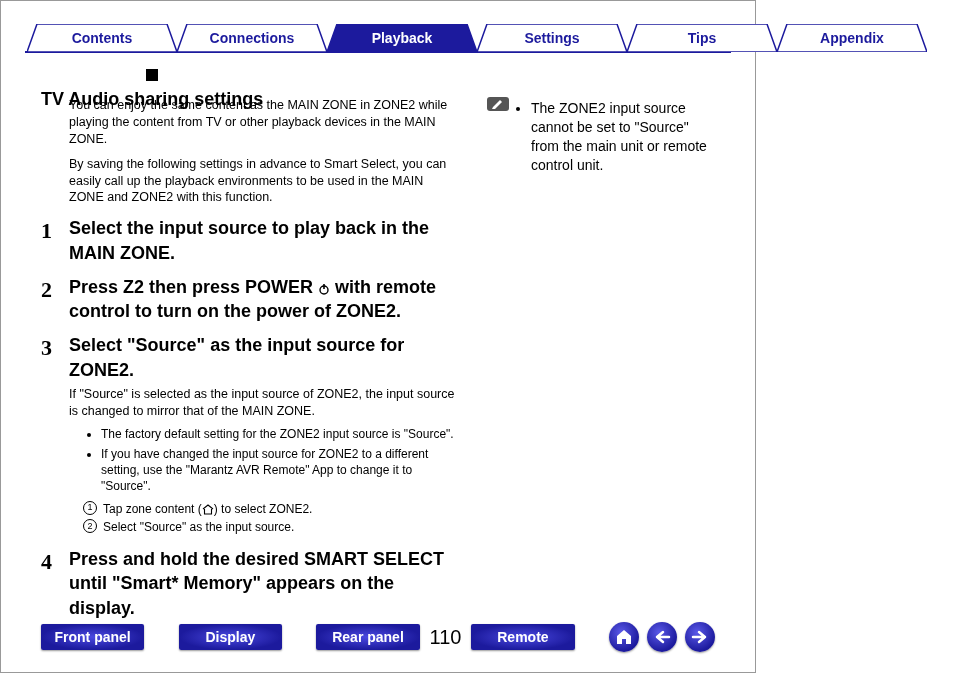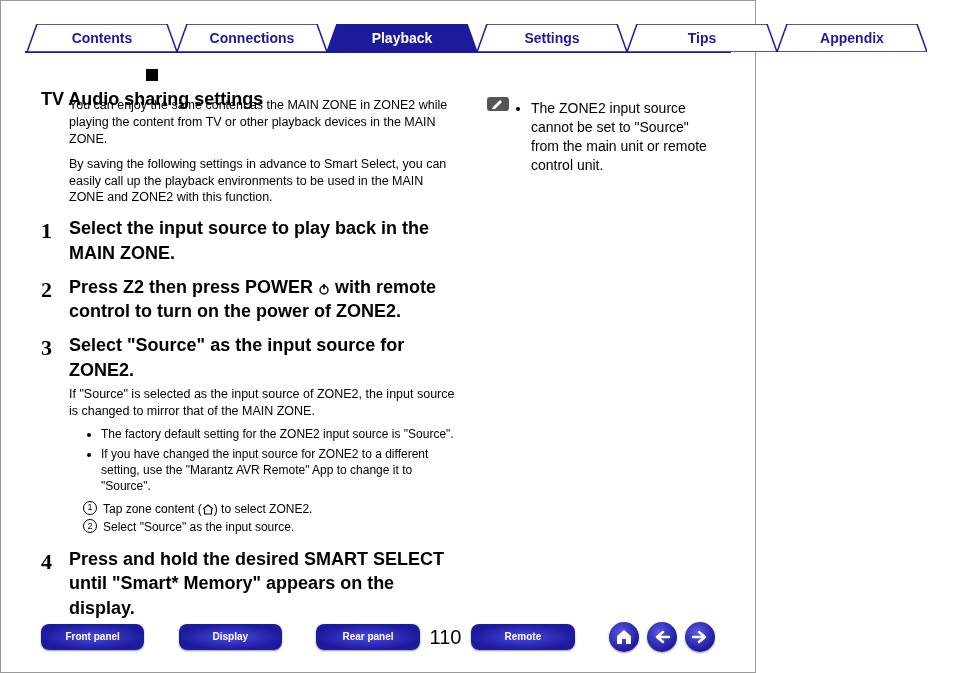--- a/index.html
+++ b/index.html
@@ -98,23 +98,23 @@
   .bottom-bar {
     position: absolute;
     left: 40px; right: 40px; bottom: 18px;
     height: 34px;
     display: flex;
     align-items: center;
   }
   .pill {
     width: 108px;
     height: 26px;
-    border-radius: 8px;
+    border-radius: 2px;
     color: #fff;
-    font-size: 10px;
+    font-size: 14px;
     font-weight: bold;
     text-align: center;
     line-height: 26px;
     background: radial-gradient(ellipse at center, #4a49e0 0%, #1c1a9d 70%);
     box-shadow: 0 1px 2px rgba(0,0,0,0.4);
     cursor: pointer;
   }
   .bottom-bar .gap { width: 36px; }
   .pagenum {
     width: 54px;

